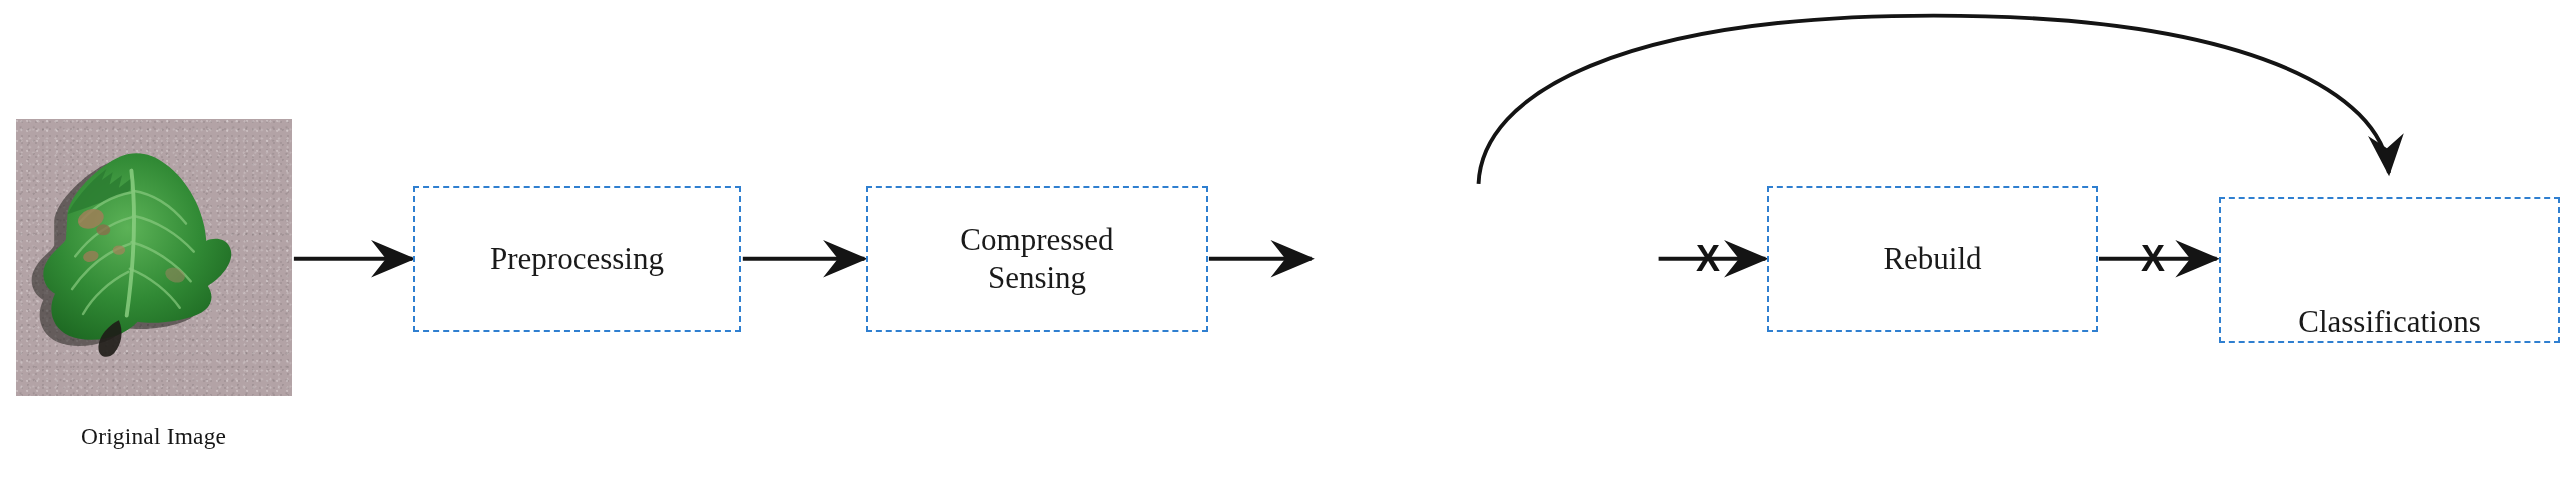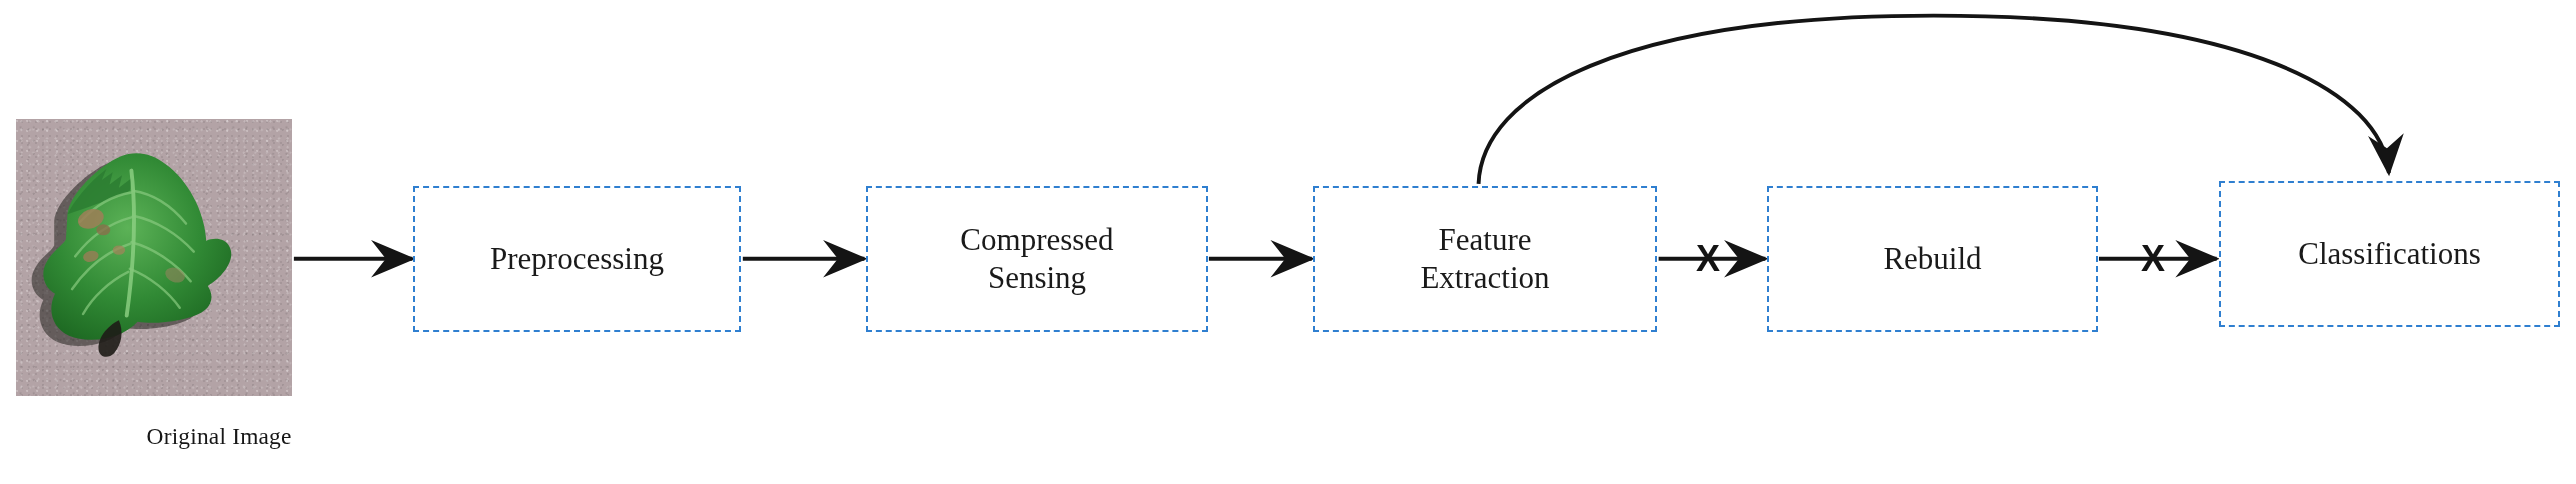--- a/index.html
+++ b/index.html
@@ -42,21 +42,21 @@
     opacity: .9;
   }
   .thumb svg { position: absolute; inset: 0; }
 
   
   .caption {
     position: absolute;
     left: 15.6px;
     top: 423px;
     width: 276px;
-    text-align: right;
+    text-align: center;
     font-size: 23.4px;
     color: #171717;
     letter-spacing: 0.2px;
     white-space: nowrap;
   }
 
   
   .box {
     position: absolute;
     border: 2.3px dashed #2f7fd0;
@@ -180,30 +180,26 @@
 
   <div class="box" style="left:413px;  top:186px; width:328px; height:146px;justify-content:center;">
     <span class="label">Preprocessing</span>
   </div>
 
   <div class="box" style="left:866px; top:186px; width:342px; height:146px;">
     <span class="label">Compressed
 Sensing</span>
   </div>
 
-  <div class="box" style="left:1313px; top:186px; width:344px; height:146px;">
-    <span class="label">Feature
-Extraction</span>
-  </div>
 
   <div class="box" style="left:1767px; top:186px; width:331px; height:146px;align-items:center;">
     <span class="label">Rebuild</span>
   </div>
 
-  <div class="box" style="left:2219px; top:181px; width:341px; height:146px;">
+  <div class="box" style="left:2219px; top:197px; width:341px; height:146px;align-items:flex-end;">
     <span class="label">Classifications</span>
   </div>
 
   <div class="xmark" style="left:1708px; top:259px;">X</div>
 
   <div class="xmark" style="left:2153px; top:259px;">X</div>
 
 </div>
 
 

